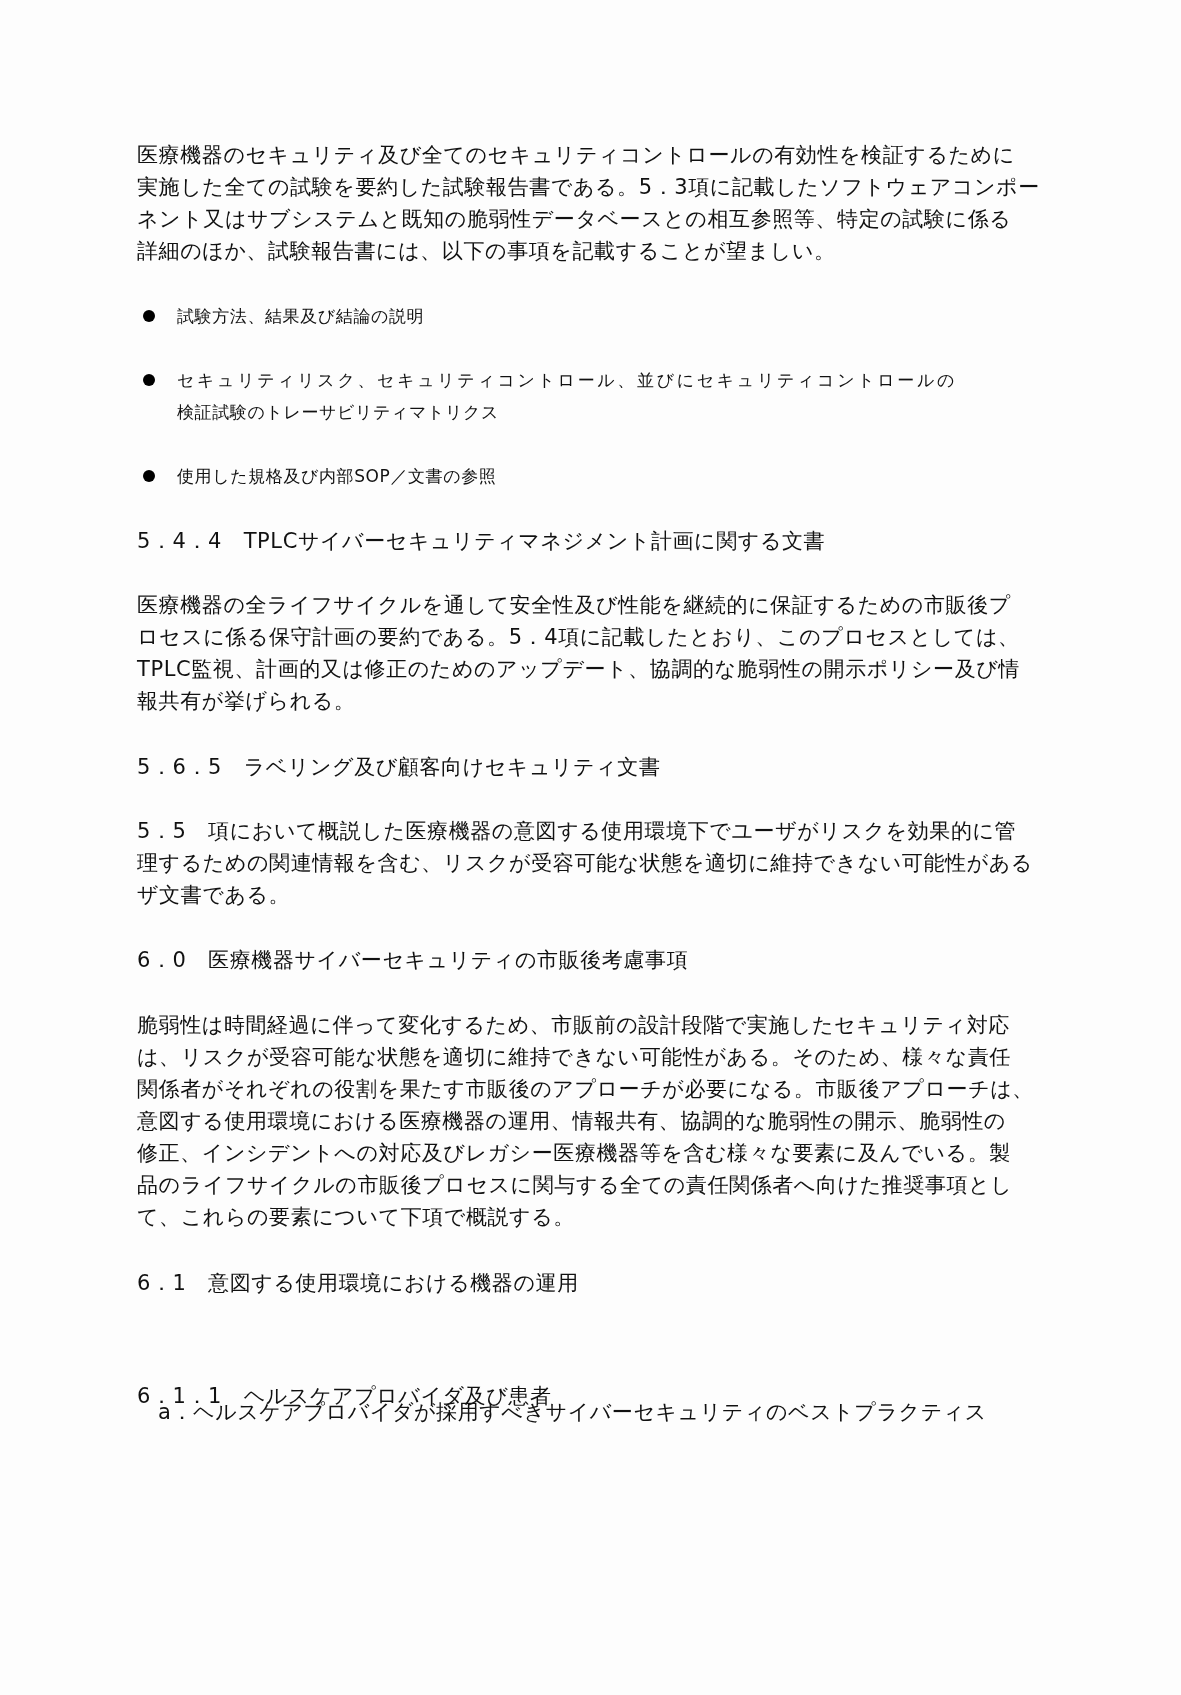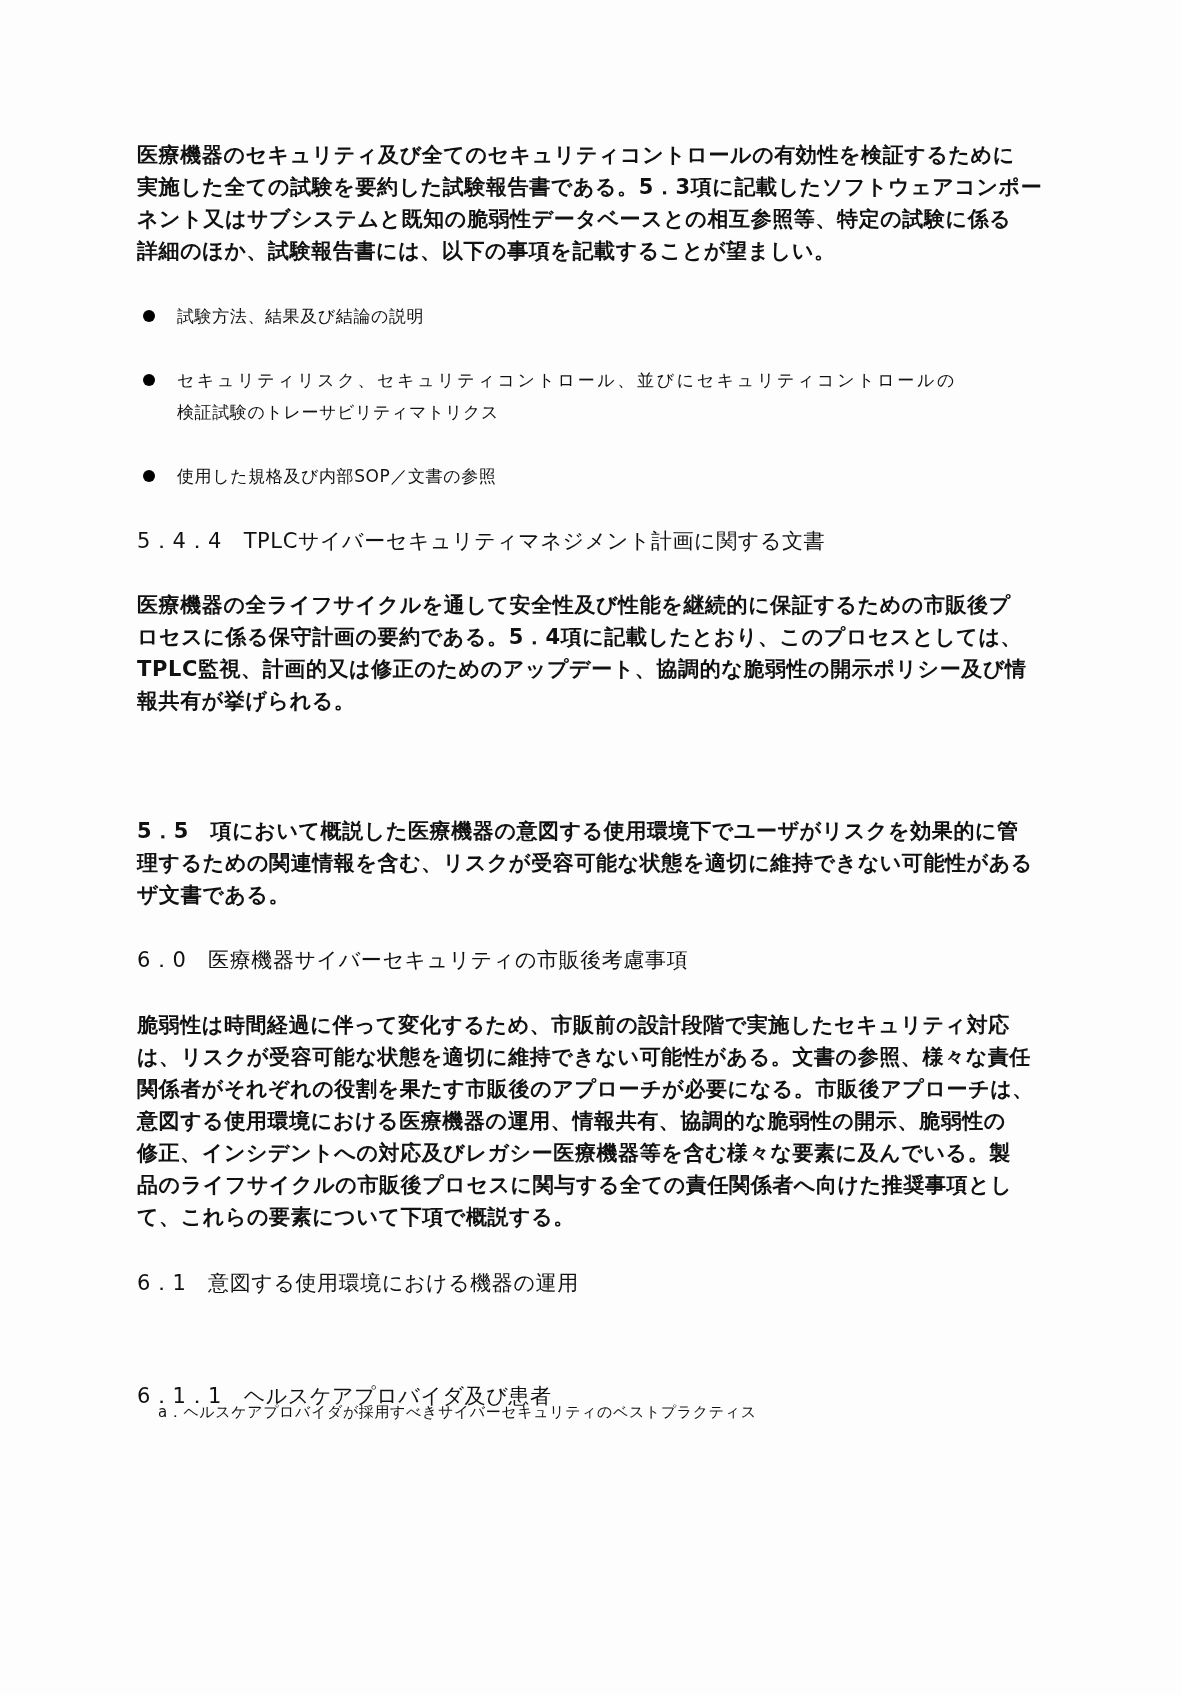--- a/index.html
+++ b/index.html
@@ -25,21 +25,20 @@
       position: absolute;
       left: 137px;
       width: 818px;
       height: 32px;
       line-height: 32px;
       font-size: 21px;
       white-space: nowrap;
       letter-spacing: 0.6px;
       text-align: justify;
       text-align-last: justify;
-      font-weight: bold;
     }
     .line.last {
       text-align-last: left;
     }
     .heading {
       position: absolute;
       left: 137px;
       height: 32px;
       line-height: 32px;
       font-size: 21px;
@@ -65,21 +64,21 @@
       letter-spacing: 0.6px;
       text-align: justify;
       text-align-last: justify;
     }
     .bullet-line.last { text-align-last: left; }
     .sub-item {
       position: absolute;
       left: 158px;
       height: 32px;
       line-height: 32px;
-      font-size: 15px;
+      font-size: 21px;
       white-space: nowrap;
       letter-spacing: 0.6px;
     }
   </style>
 </head>
 <body>
 
 <div class="page">
 
   <div>
@@ -106,30 +105,31 @@
   </div>
 
   <div class="heading" style="top:525px;">5．4．4　TPLCサイバーセキュリティマネジメント計画に関する文書</div>
   <div>
     <div class="line" style="top:589px;">医療機器の全ライフサイクルを通して安全性及び性能を継続的に保証するための市販後プ</div>
     <div class="line" style="top:621px;">ロセスに係る保守計画の要約である。5．4項に記載したとおり、このプロセスとしては、</div>
     <div class="line" style="top:653px;">TPLC監視、計画的又は修正のためのアップデート、協調的な脆弱性の開示ポリシー及び情</div>
     <div class="line last" style="top:685px;">報共有が挙げられる。</div>
   </div>
 
+  <div class="heading" style="top:751px;">5．6．5　ラベリング及び顧客向けセキュリティ文書</div>
   <div>
     <div class="line" style="top:815px;">5．5　項において概説した医療機器の意図する使用環境下でユーザがリスクを効果的に管</div>
     <div class="line" style="top:847px;">理するための関連情報を含む、リスクが受容可能な状態を適切に維持できない可能性がある</div>
     <div class="line last" style="top:879px;">ザ文書である。</div>
   </div>
 
   <div class="heading" style="top:944px;">6．0　医療機器サイバーセキュリティの市販後考慮事項</div>
   <div>
     <div class="line" style="top:1009px;">脆弱性は時間経過に伴って変化するため、市販前の設計段階で実施したセキュリティ対応</div>
-    <div class="line" style="top:1041px;">は、リスクが受容可能な状態を適切に維持できない可能性がある。文書の参照、様々な責任</div>
+    <div class="line" style="top:1041px;">は、リスクが受容可能な状態を適切に維持できない可能性がある。そのため、様々な責任</div>
     <div class="line" style="top:1073px;">関係者がそれぞれの役割を果たす市販後のアプローチが必要になる。市販後アプローチは、</div>
     <div class="line" style="top:1105px;">意図する使用環境における医療機器の運用、情報共有、協調的な脆弱性の開示、脆弱性の</div>
     <div class="line" style="top:1137px;">修正、インシデントへの対応及びレガシー医療機器等を含む様々な要素に及んでいる。製</div>
     <div class="line" style="top:1169px;">品のライフサイクルの市販後プロセスに関与する全ての責任関係者へ向けた推奨事項とし</div>
     <div class="line last" style="top:1201px;">て、これらの要素について下項で概説する。</div>
   </div>
 
   <div class="heading" style="top:1267px;text-align:center;">6．1　意図する使用環境における機器の運用</div>
 
   <div class="heading" style="top:1332px;margin-top:48px;">6．1．1　ヘルスケアプロバイダ及び患者</div>

